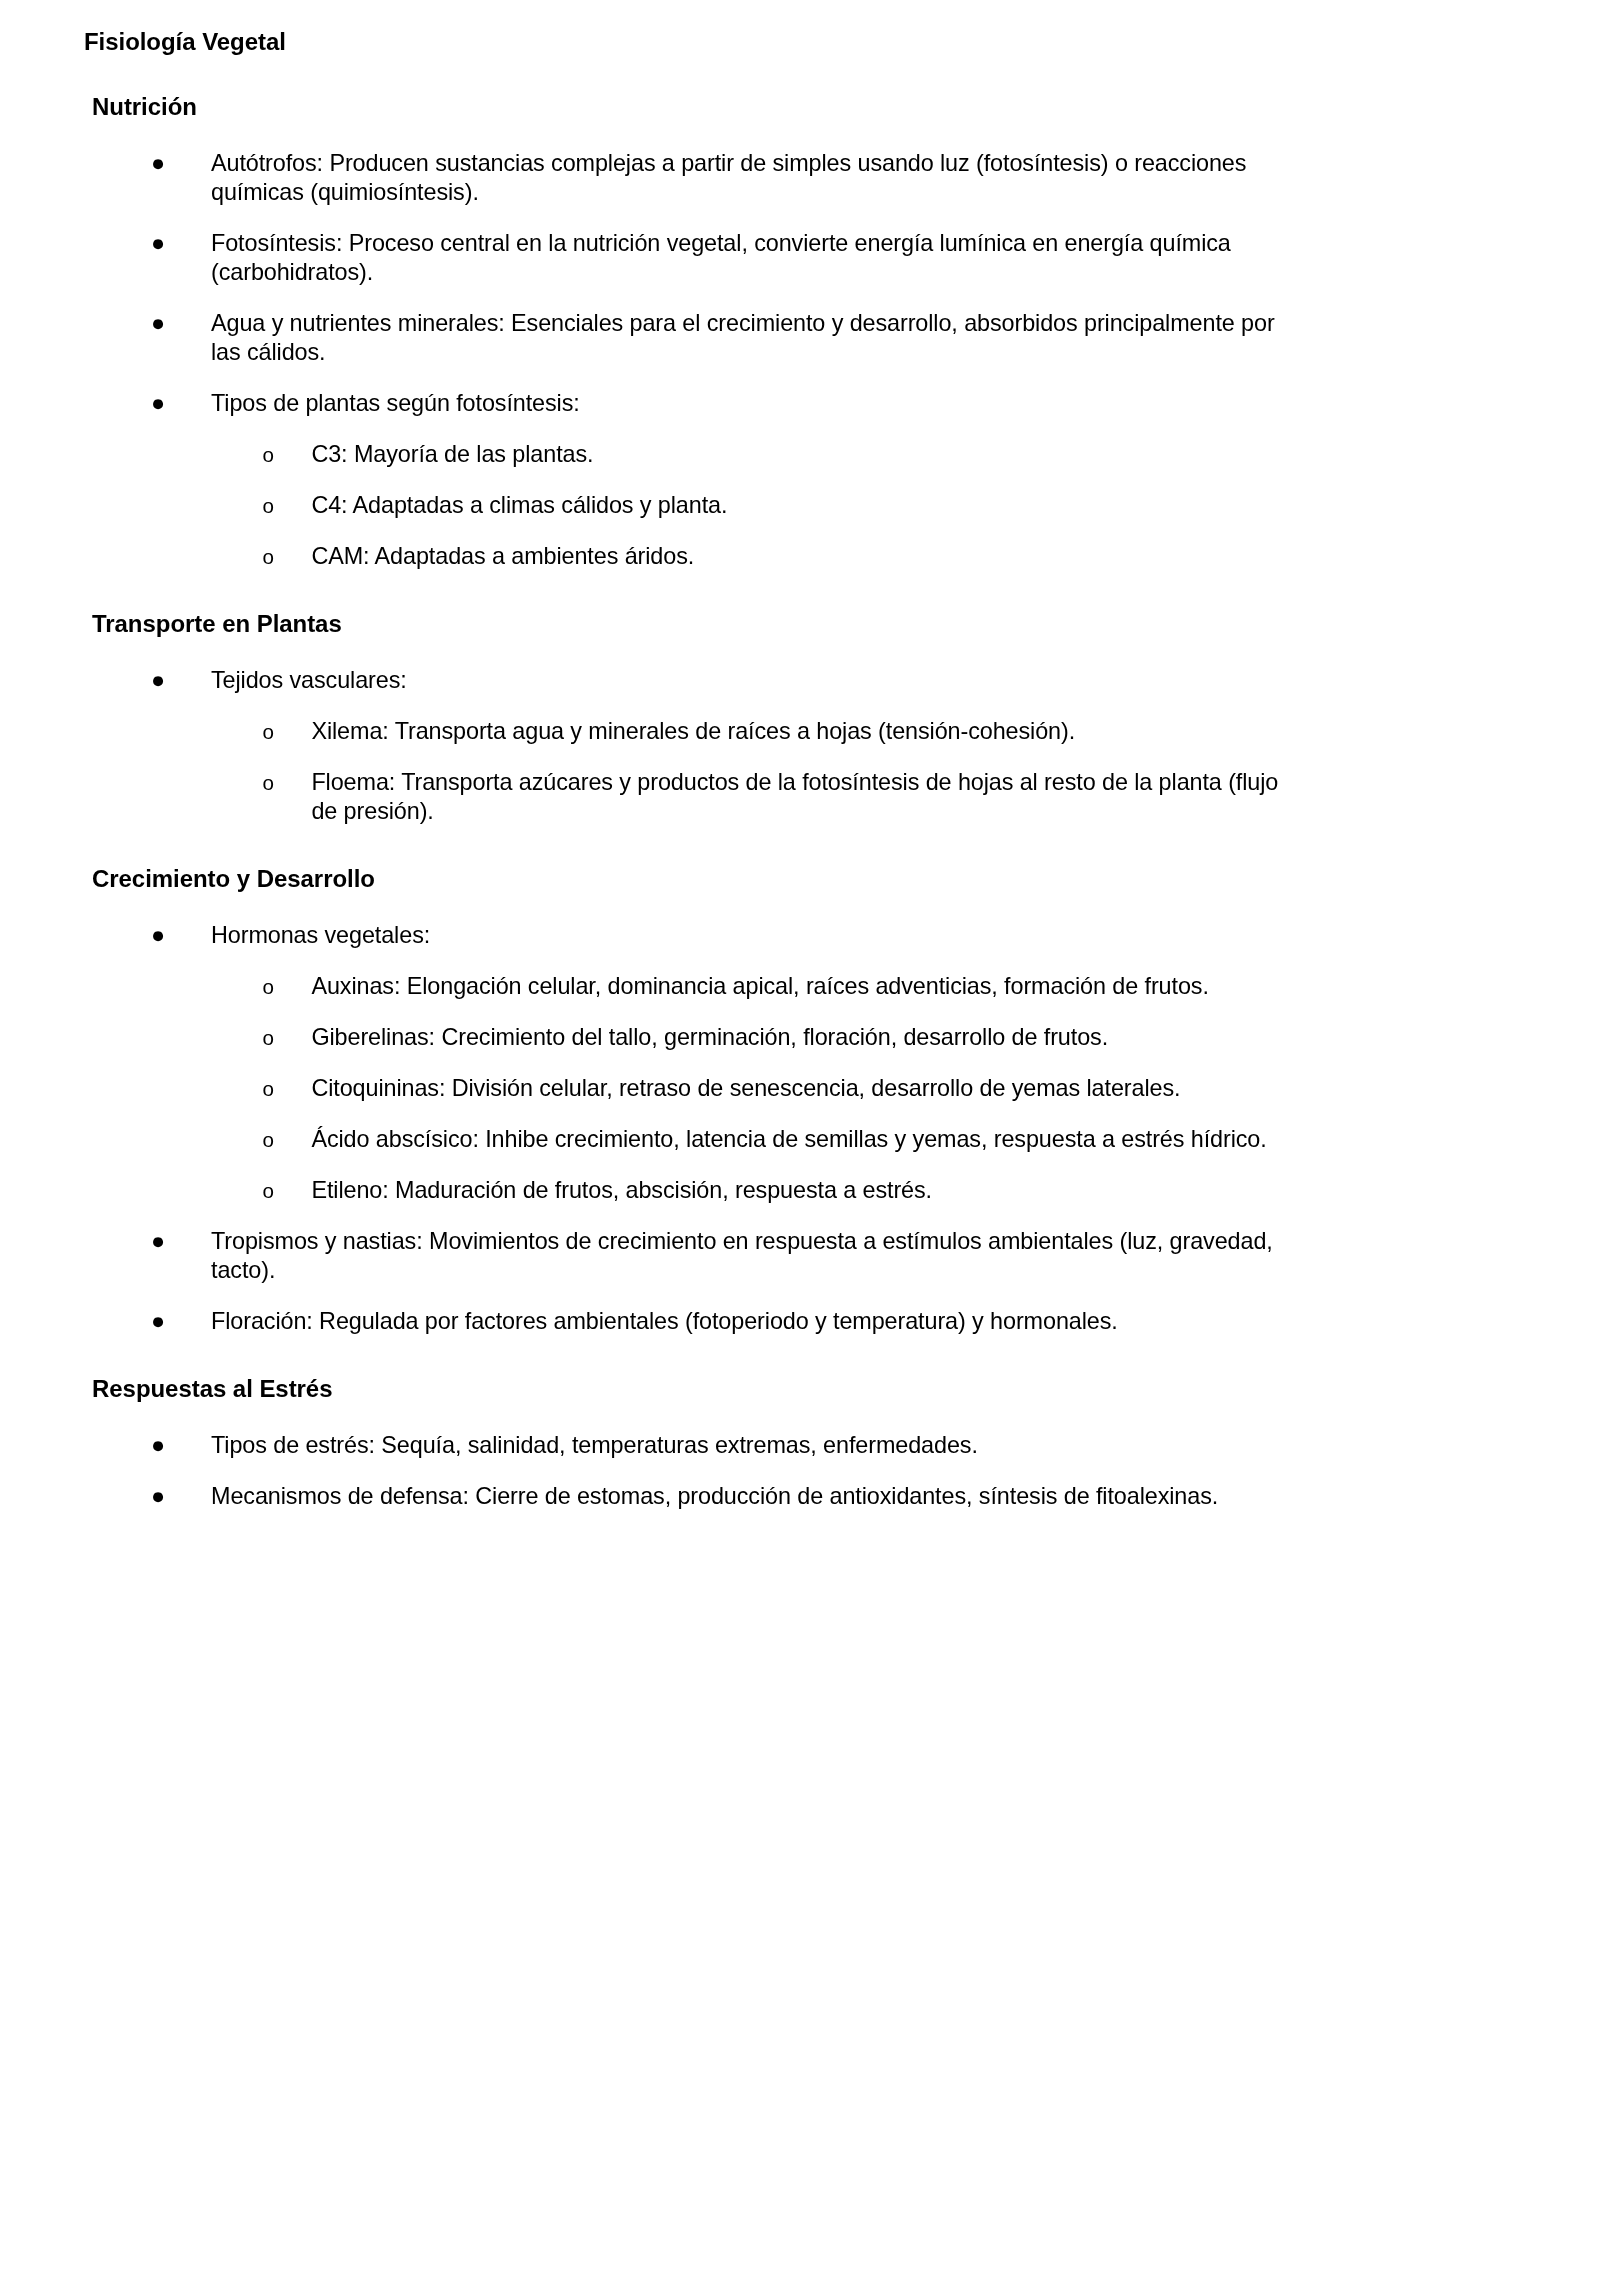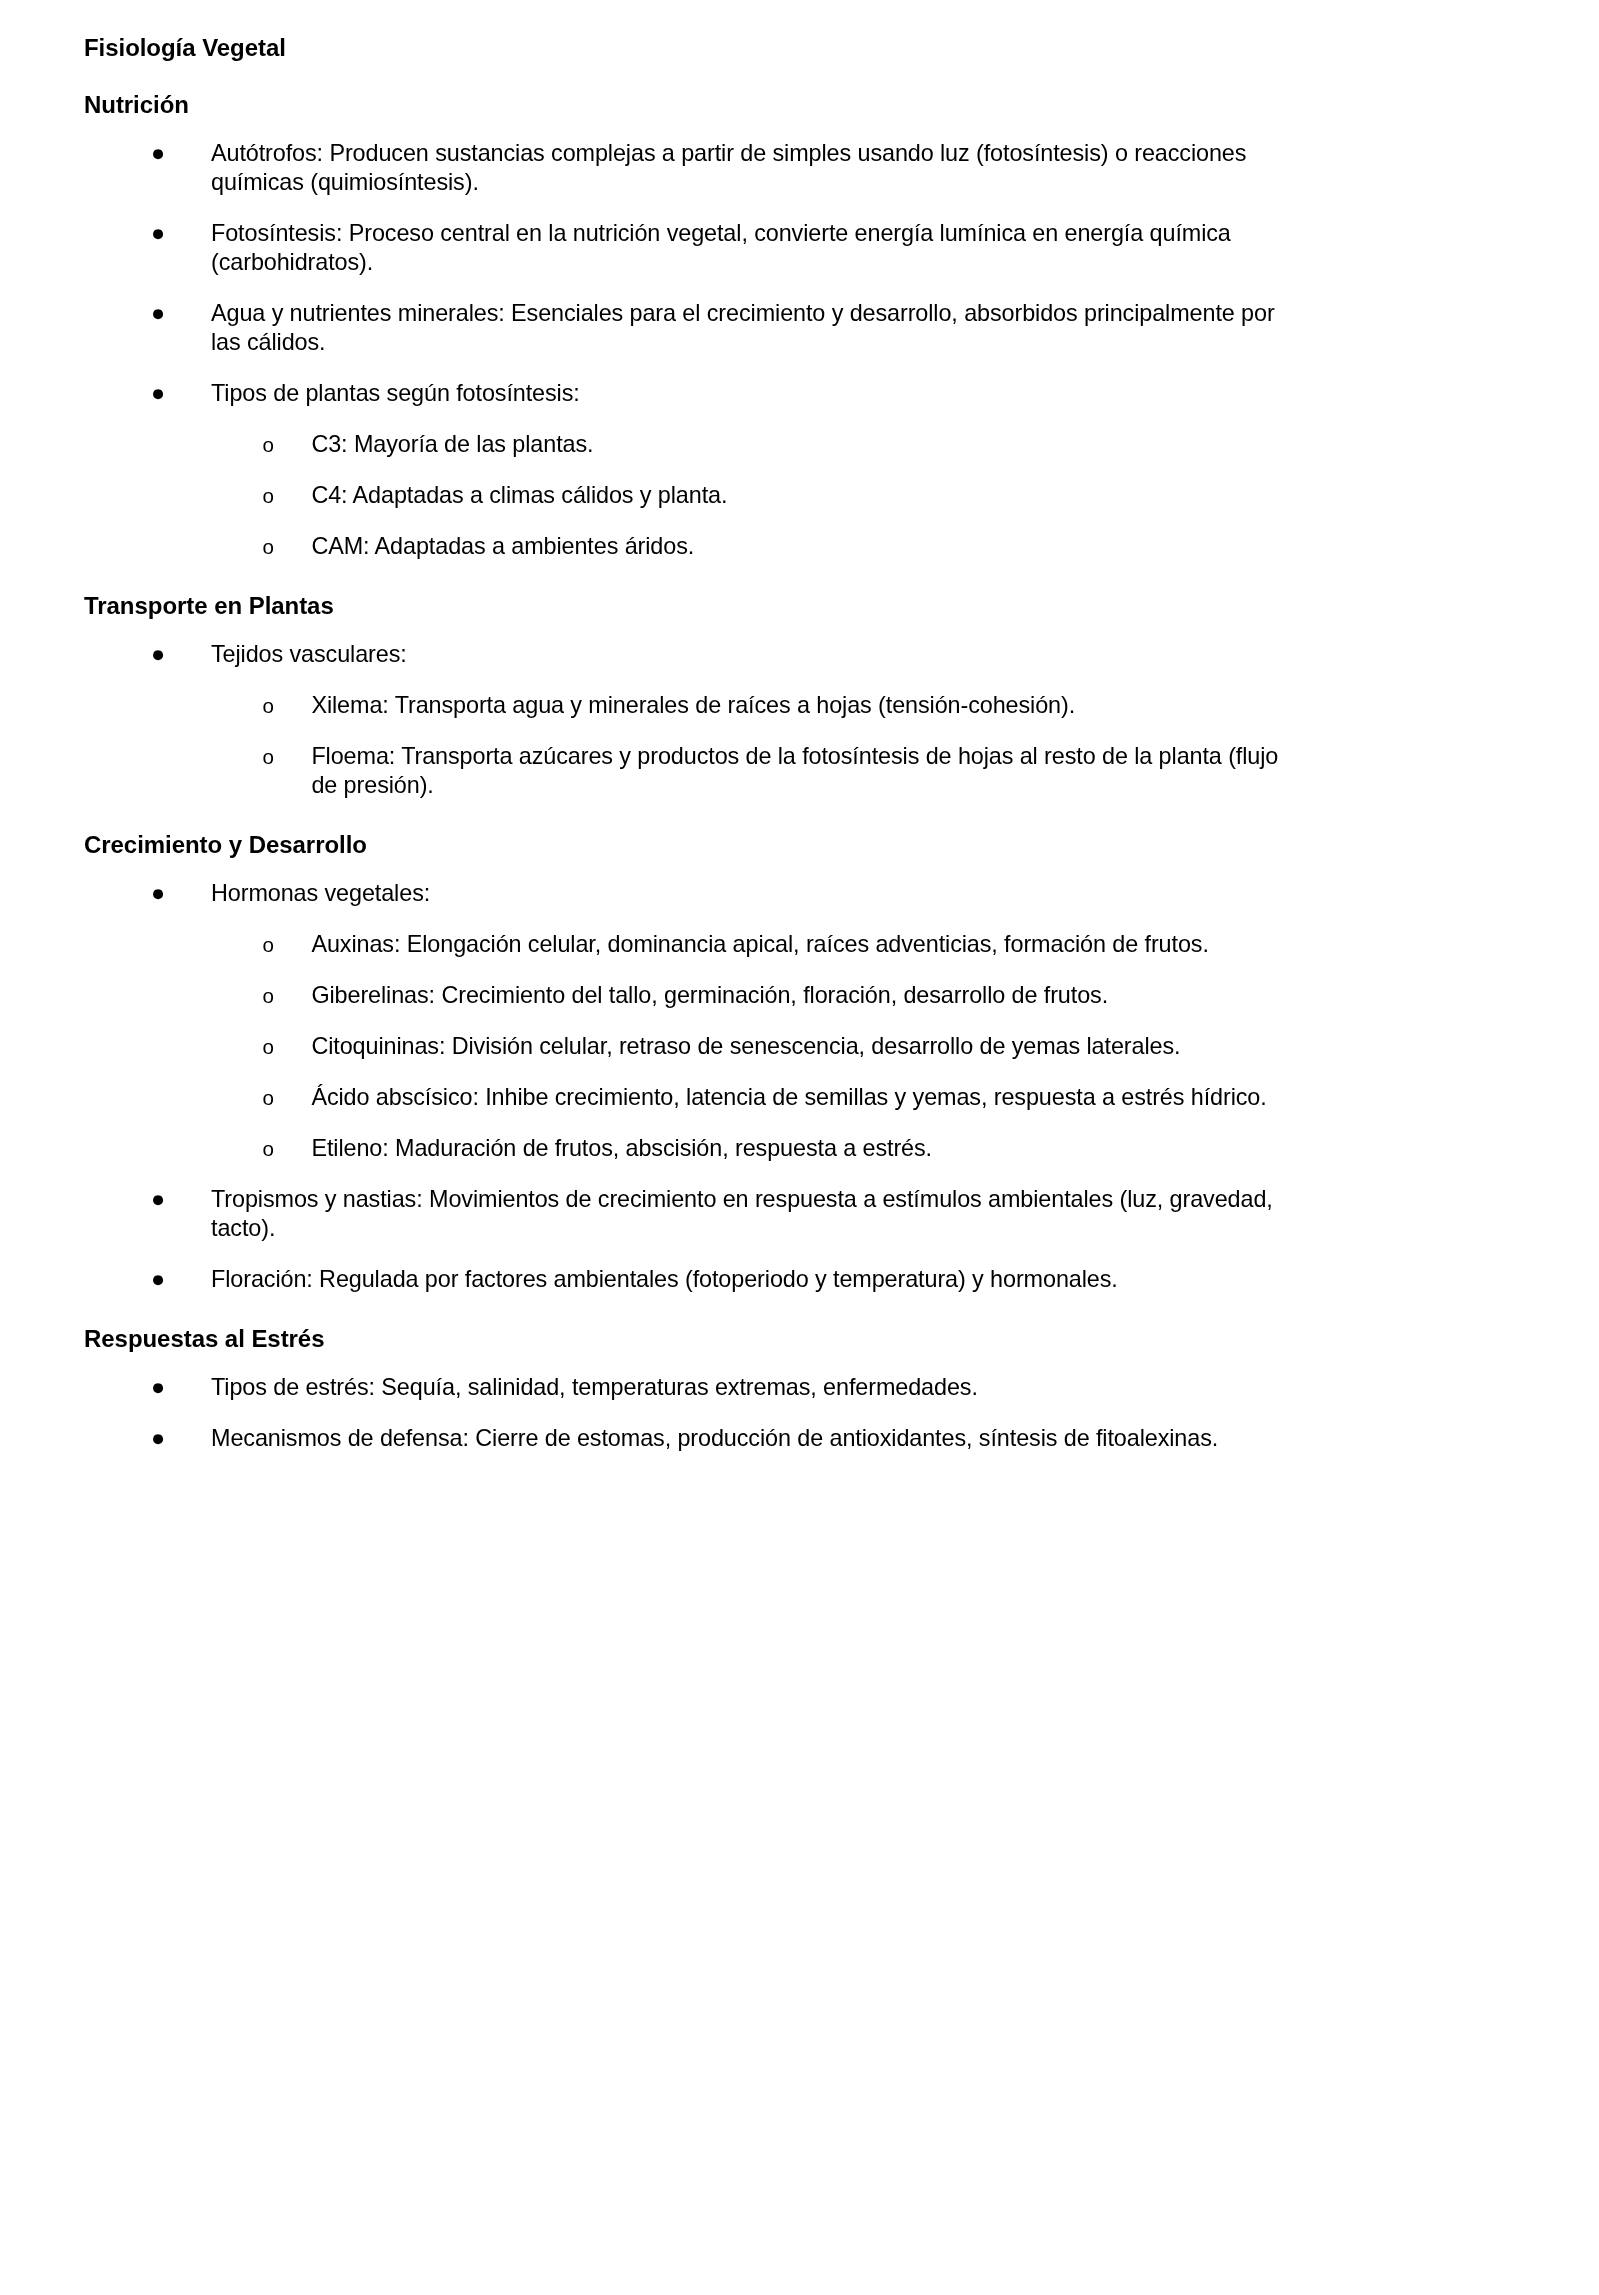--- a/index.html
+++ b/index.html
@@ -11,36 +11,36 @@
     width: 1599px;
     height: 2295px;
     font-family: "Liberation Sans", "DejaVu Sans", sans-serif;
     color: #000000;
     overflow: hidden;
   }
   .page {
     width: 1386px;
     height: 2295px;
     box-sizing: border-box;
-    padding: 25px 78px 0 84px;
+    padding: 19px 78px 0 84px;
     position: relative;
   }
   .doc-title {
     font-size: 24px;
     font-weight: bold;
     line-height: 1.0;
     margin: 0 0 0 0;
     padding-top: 10.5px;
     letter-spacing: -0.05px;
   }
   .section-heading {
     font-size: 24px;
     font-weight: bold;
     line-height: 1.0;
-    margin: 0;
+    margin: 8px;
     padding-top: 33px;
     letter-spacing: -0.05px;
   }
   ul.lvl1 {
     list-style: none;
     margin: 0;
     padding: 0;
   }
   ul.lvl1 > li {
     position: relative;

